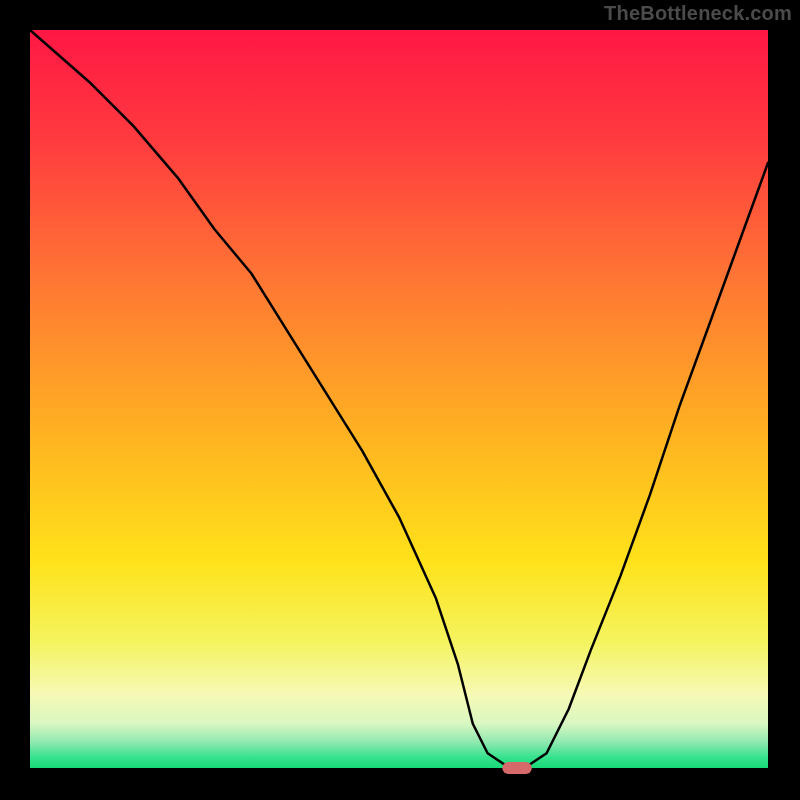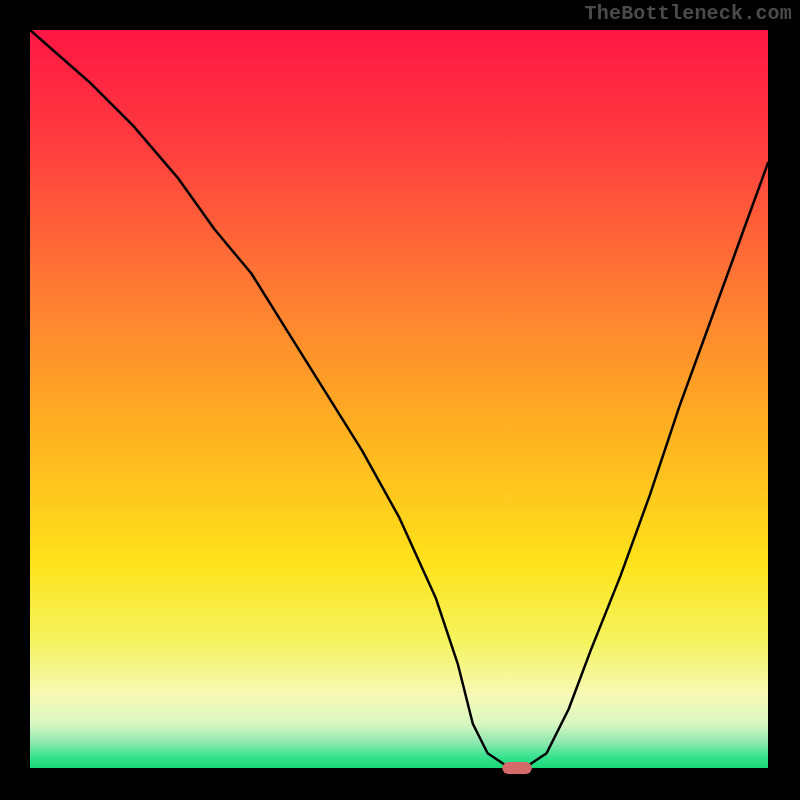--- a/index.html
+++ b/index.html
@@ -19,21 +19,20 @@
   }
   .attribution {
     position: absolute;
     top: 2px;
     right: 8px;
     color: #4b4b4b;
     font-size: 20px;
     font-weight: bold;
     letter-spacing: 0.2px;
     z-index: 5;
-    font-family: Liberation Mono, monospace;
   }
   svg.plot {
     position: absolute;
     left: 0;
     top: 0;
     width: 800px;
     height: 800px;
   }
 </style>
 </head>

